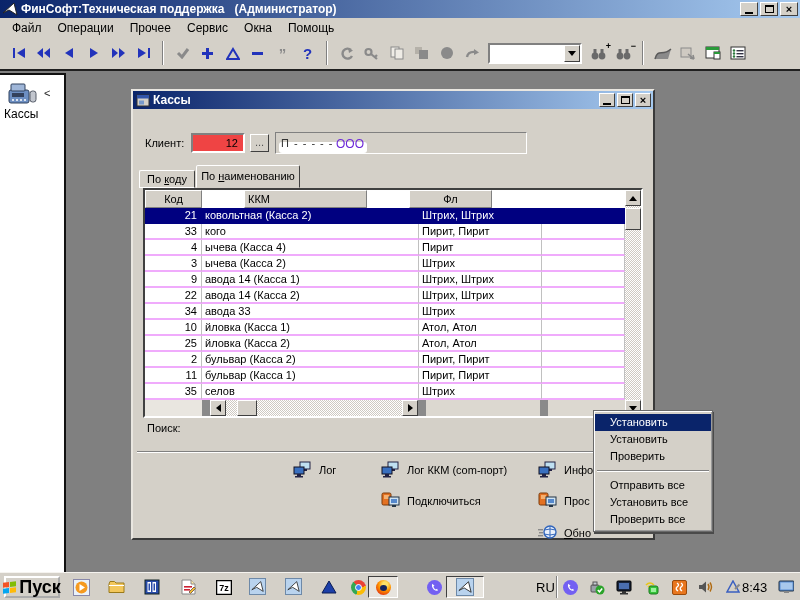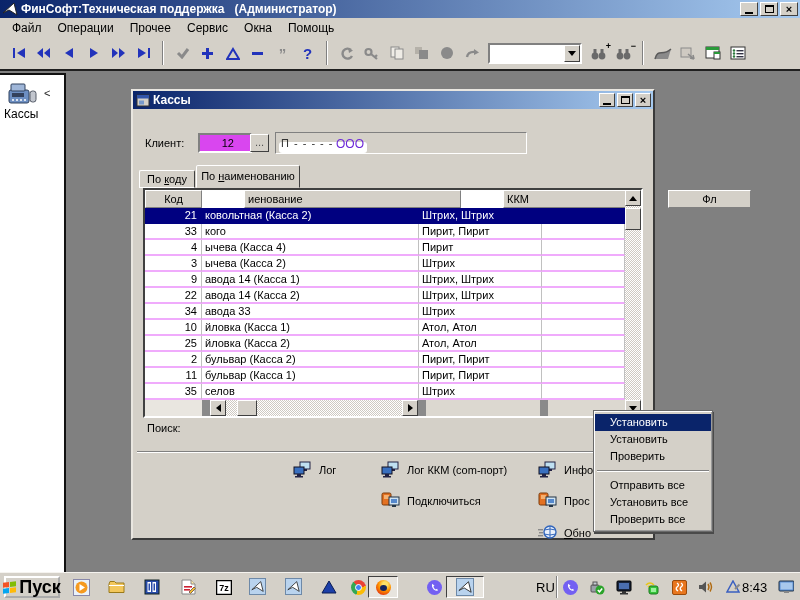--- a/index.html
+++ b/index.html
@@ -56,22 +56,22 @@
     background:#d4d0c8; border:2px solid; border-color:#e9e6e0 #3a3a3a #3a3a3a #e9e6e0; }
   .wtitle { position:relative; height:18px; background:linear-gradient(90deg,#0a246a,#a6caf0);
     display:flex; align-items:center; }
   .wtitle .ticon { width:14px; height:13px; margin:0 3px; }
   .wtitle .ttext { color:#fff; font-weight:bold; font-size:12px; }
   .wtitle .wbtns { top:2px; }
   .wtitle .wbtn { width:16px; height:14px; }
   .wbody { position:relative; width:512px; height:429px; }
 
   .lbl { position:absolute; }
-  .client-input { position:absolute; left:65px; top:24px; width:54px; height:20px; background:#d946ef;
-    border:2px solid; border-color:#808080 #fff #fff #808080; text-align:right; padding-right:16px;
+  .client-input { position:absolute; left:58px; top:24px; width:54px; height:20px; background:#ef4444;
+    border:2px solid; border-color:#808080 #fff #fff #808080; text-align:right; padding-right:5px;
     font:11px "Liberation Sans",sans-serif; }
   .browse-btn { position:absolute; left:117px; top:25px; width:19px; height:18px; text-align:center;
     line-height:14px; color:#555; }
   .client-name { position:absolute; left:142px; top:23px; width:252px; height:22px; background:#d4d0c8;
     border:1px solid; border-color:#808080 #fff #fff #808080; overflow:hidden; }
   .client-name .blob { position:absolute; left:3px; top:9px; width:88px; height:11px; background:#fff; border-radius:3px; }
   .client-name .masked { position:absolute; left:5px; top:4px; color:#333; letter-spacing:1px; }
   .client-name .suffix { position:absolute; left:60px; top:4px; color:#6d28d9; font-size:12px; }
 
   
@@ -381,21 +381,20 @@
         <span class="masked">П - - - - -</span>
         <span class="suffix">ООО</span>
       </span>
 
       <span class="tab tab1"><span>По </span><span class="hot">к</span><span>оду</span></span>
       <span class="tab tab2"><span>По </span><span class="hot">н</span><span>аименованию</span></span>
 
       <div class="grid">
         <div class="ghead">
           <span class="gh c0">Код</span>
-          <span class="gh c1">иенование</span>
           <span class="gh c2">ККМ</span>
           <span class="gh c3">Фл</span>
         </div>
         <div class="gbody">
             <div class="grow sel">
     <span class="gc c0">21</span>
               <span class="gc c1">ковольтная (Касса 2)</span>
               <span class="gc c2">Штрих, Штрих</span>
               <span class="gc c3"></span>
   </div>

